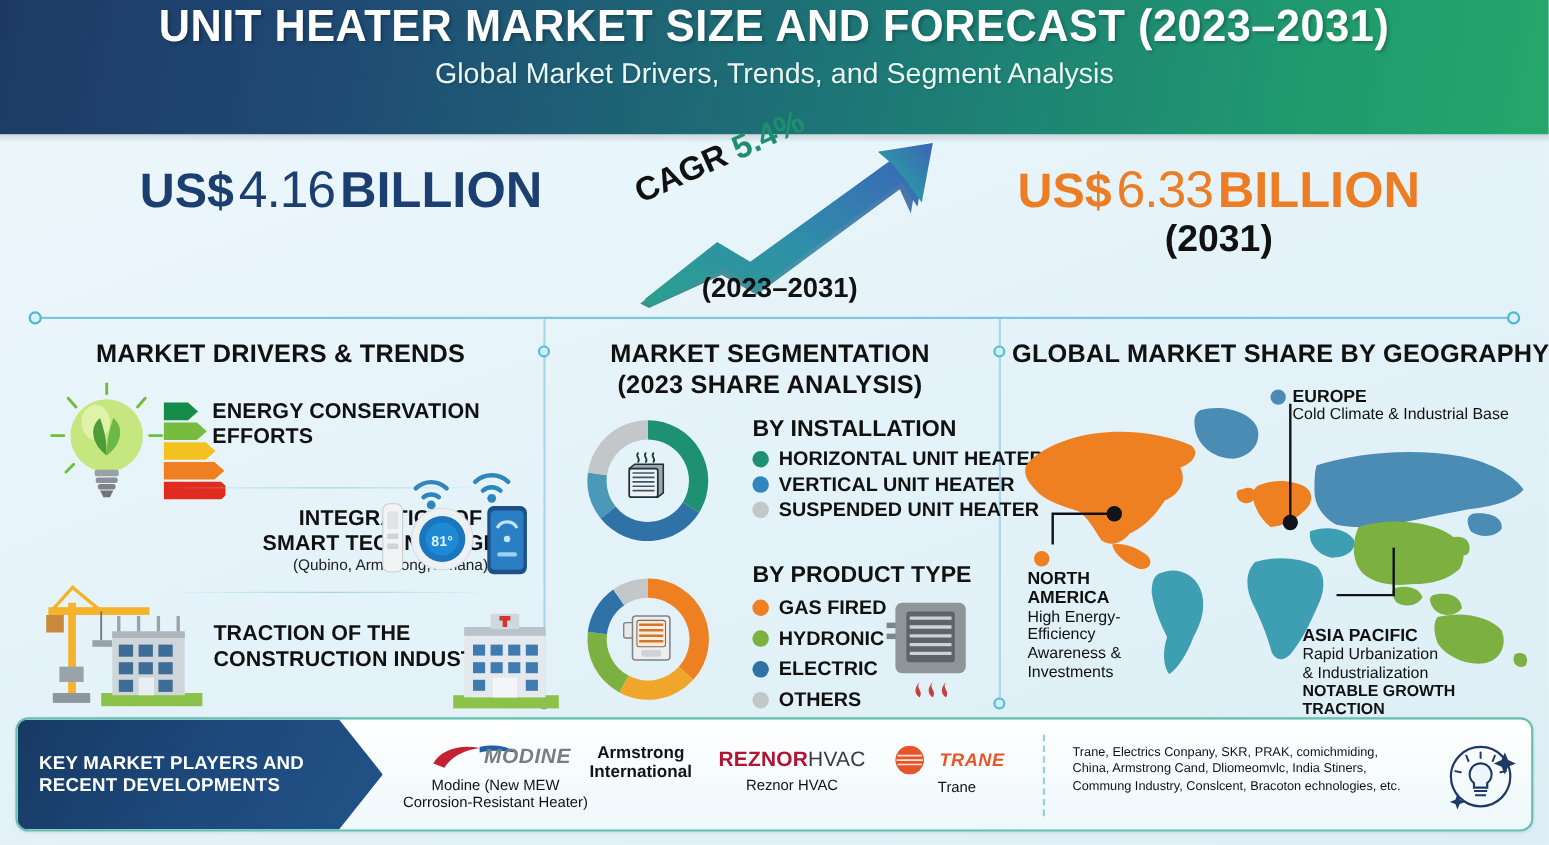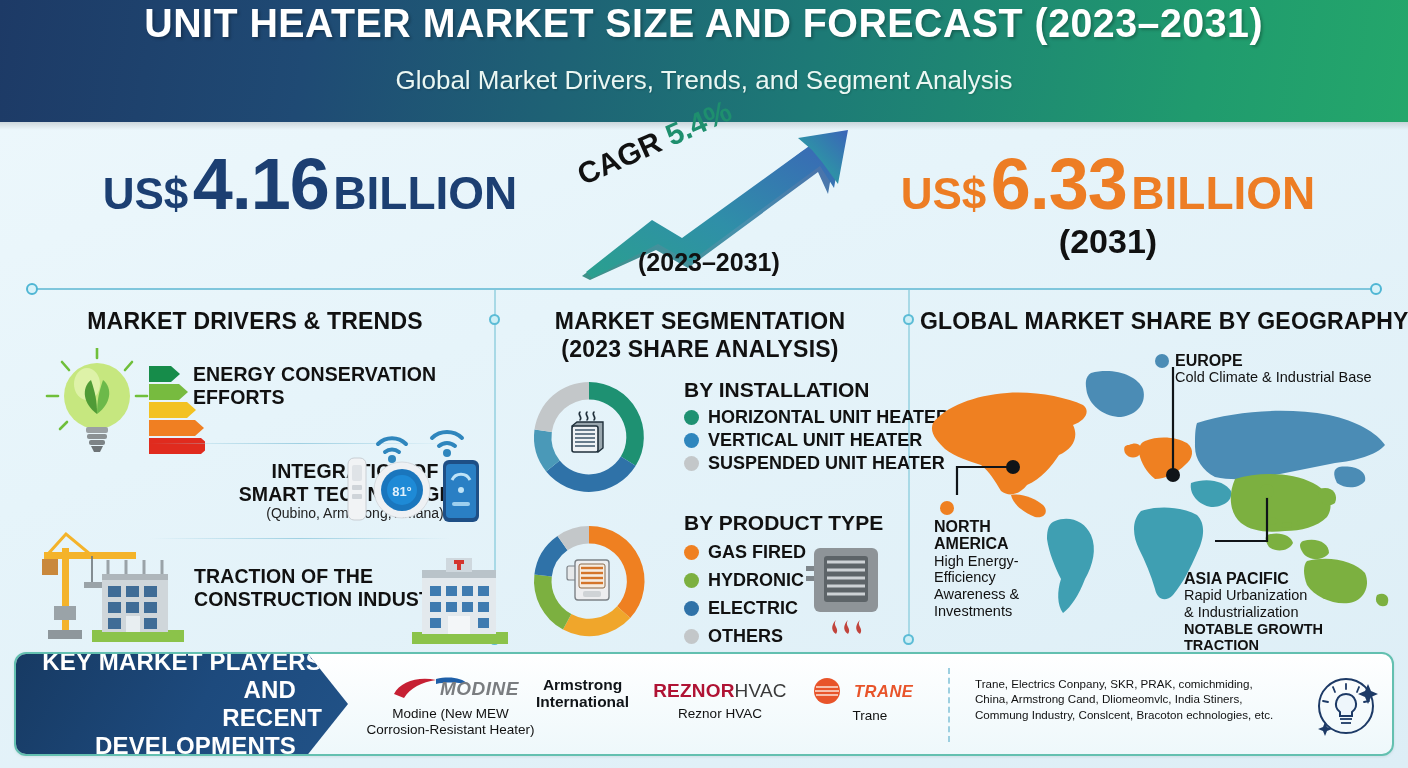--- a/index.html
+++ b/index.html
@@ -22,38 +22,38 @@
     display: flex; flex-direction: column; align-items: center; 
   }
   .header h1 {
     font-size: 41px; font-weight: 800; color: #ffffff;
     letter-spacing: .5px; text-transform: uppercase;
     font-family: "Liberation Sans Narrow", "Liberation Sans", sans-serif;
     transform: scaleX(0.96);
     text-shadow: 2px 2px 3px rgba(0,0,0,.25);
   }
   .header h2 {
-    font-size: 26px; font-weight: 400; color: #eaf7f3; margin-top: 18px;
+    font-size: 26px; font-weight: 400; color: #eaf7f3; margin-top: 4px;
     text-shadow: 1px 1px 2px rgba(0,0,0,.18);
   }
   .header-shadow {
     position: absolute; left: 0; top: 122px; width: 1408px; height: 8px;
     background: linear-gradient(to bottom, rgba(0,0,0,.13), rgba(0,0,0,0));
   }
 
   
   .stats { position: absolute; left: 0; top: 128px; width: 1408px; height: 152px; }
   .stat-left  { position: absolute; left: 60px;  top: 20px; width: 500px; text-align: center; }
   .stat-right { position: absolute; right: 40px; top: 20px; width: 520px; text-align: center; }
   .big-line { white-space: nowrap; line-height: 1; }
   .big-line .unit {
     font-size: 44px; font-weight: 800;
     font-family: "Liberation Sans Narrow", "Liberation Sans", sans-serif;
   }
-  .big-line .num { font-size: 72px; font-weight: 700; letter-spacing: -1px; }
+  .big-line .num { font-size: 47px; font-weight: 400; letter-spacing: -1px; }
   .big-line .word {
     font-size: 46px; font-weight: 800;
     font-family: "Liberation Sans Narrow", "Liberation Sans", sans-serif;
   }
   .c-blue   { color: #1c3f72; }
   .c-orange { color: #ed7d24; }
   .yr { font-size: 34px; font-weight: 700; color: #111; margin-top: 2px; }
 
   .cagr-block { position: absolute; left: 576px; top: 130px; width: 280px; height: 150px; }
   .cagr-label {
@@ -144,21 +144,21 @@
     box-shadow: 0 1px 3px rgba(0,0,0,.08);
   }
   .footer-tag {
     position: absolute; left: 0px; top: 0px; width: 332px; height: 100px;
     background: linear-gradient(120deg, #173a63 0%, #1d4a7d 55%, #215287 100%);
     border-radius: 10px 0 0 10px;
     display: flex; align-items: center; justify-content: center;
     clip-path: polygon(0 0, 88% 0, 100% 50%, 88% 100%, 0 100%);
   }
   .footer-tag span {
-    color: #fff; font-size: 24px; font-weight: 800; text-align: right;
+    color: #fff; font-size: 17px; font-weight: 800; text-align: left;
     line-height: 1.16; letter-spacing: .2px; padding-right: 26px;
     font-family: "Liberation Sans Narrow", "Liberation Sans", sans-serif;
   }
   .player { position: absolute; text-align: center; }
   .player-cap {
     font-size: 13.5px; color: #111; line-height: 1.18; margin-top: 4px;
     font-family: "Liberation Sans Narrow", "Liberation Sans", sans-serif;
   }
   .src-text {
     position: absolute; left: 975px; top: 676px; width: 325px;

